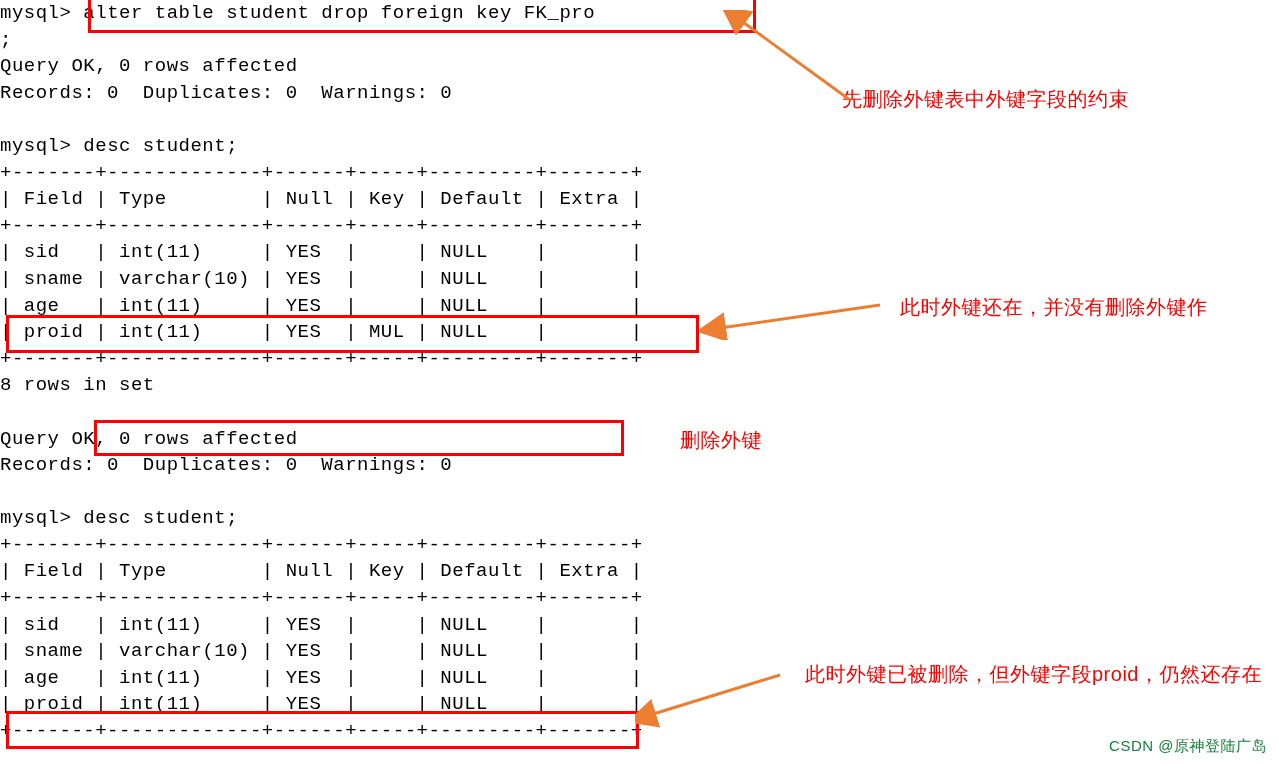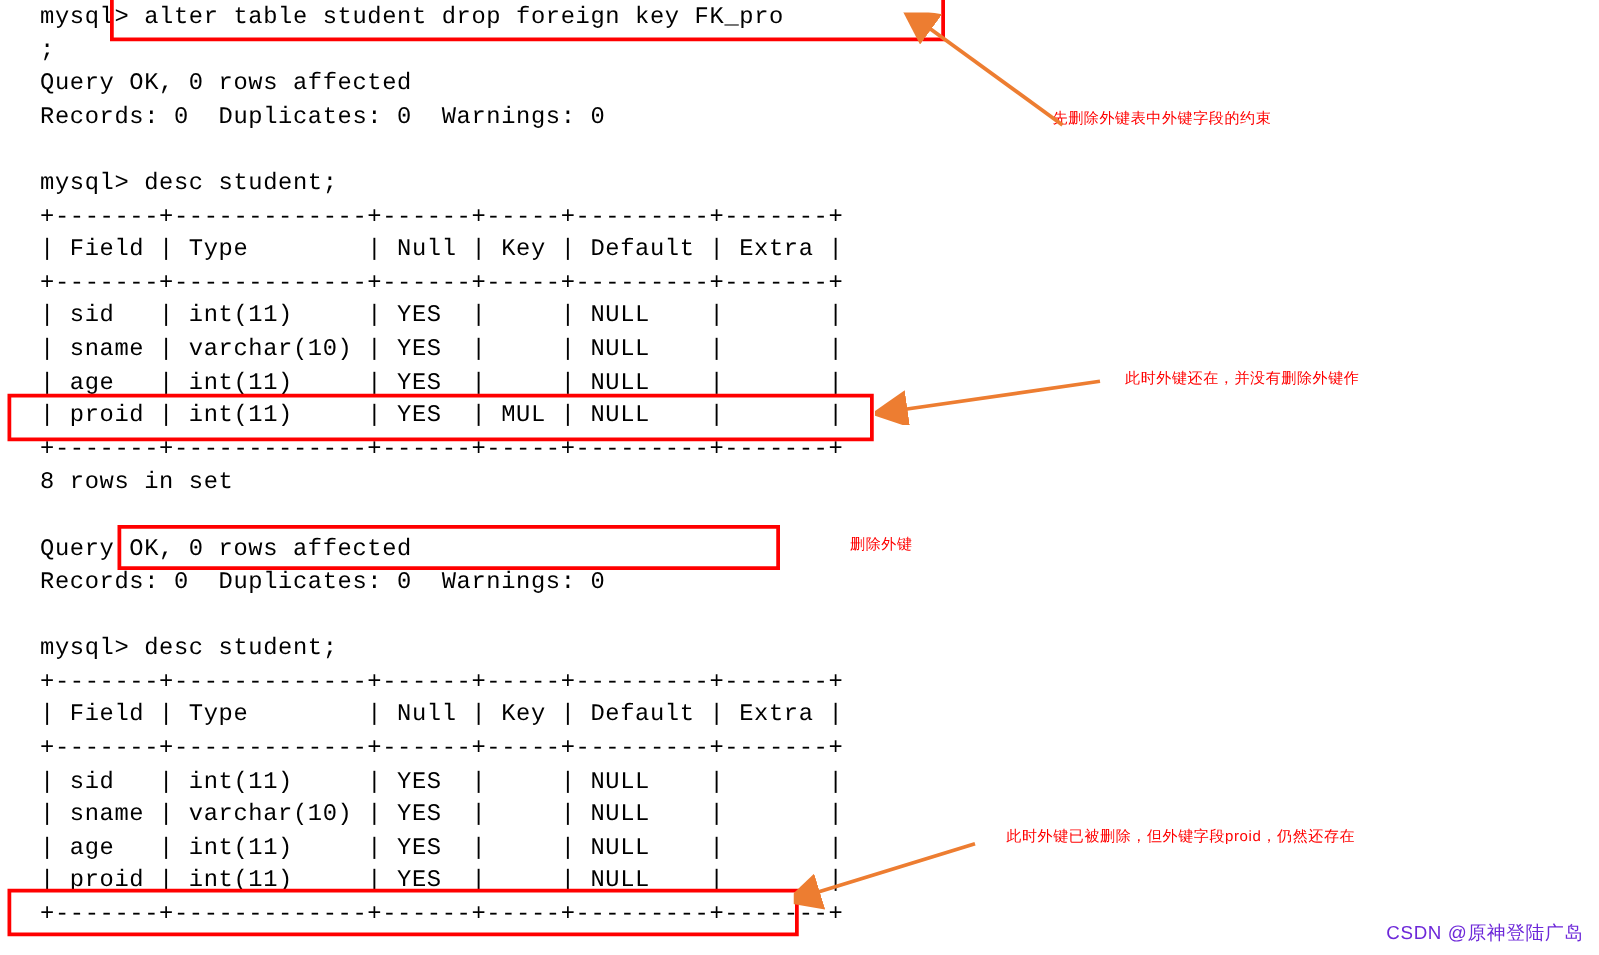--- a/index.html
+++ b/index.html
@@ -11,42 +11,41 @@
   padding: 0;
   position: relative;
   width: 1279px;
   height: 764px;
   letter-spacing: 0.5px;
 }
 .terminal-line {
   white-space: pre;
   line-height: 1.4;
   position: relative;
-  margin-left: 32px;
 }
 .highlight-box {
   border: 3px solid #f00;
   position: absolute;
   pointer-events: none;
 }
 .annotation {
   color: #f00;
   font-family: Arial, "Microsoft YaHei", sans-serif;
-  font-size: 12px;
+  font-size: 20px;
   position: absolute;
 }
 .arrow {
   position: absolute;
   pointer-events: none;
 }
 .watermark {
   position: absolute;
   right: 12px;
   bottom: 8px;
-  color: #6d28d9;
+  color: #15803d;
   font-family: Arial, "Microsoft YaHei", sans-serif;
   font-size: 15px;
 }
 </style>
 </head>
 <body>
 
 <div class="terminal">
 <div class="terminal-line"><span>mysql&gt;</span> <span>alter table student drop foreign key FK_pro</span></div>
 <div class="terminal-line">;</div>

